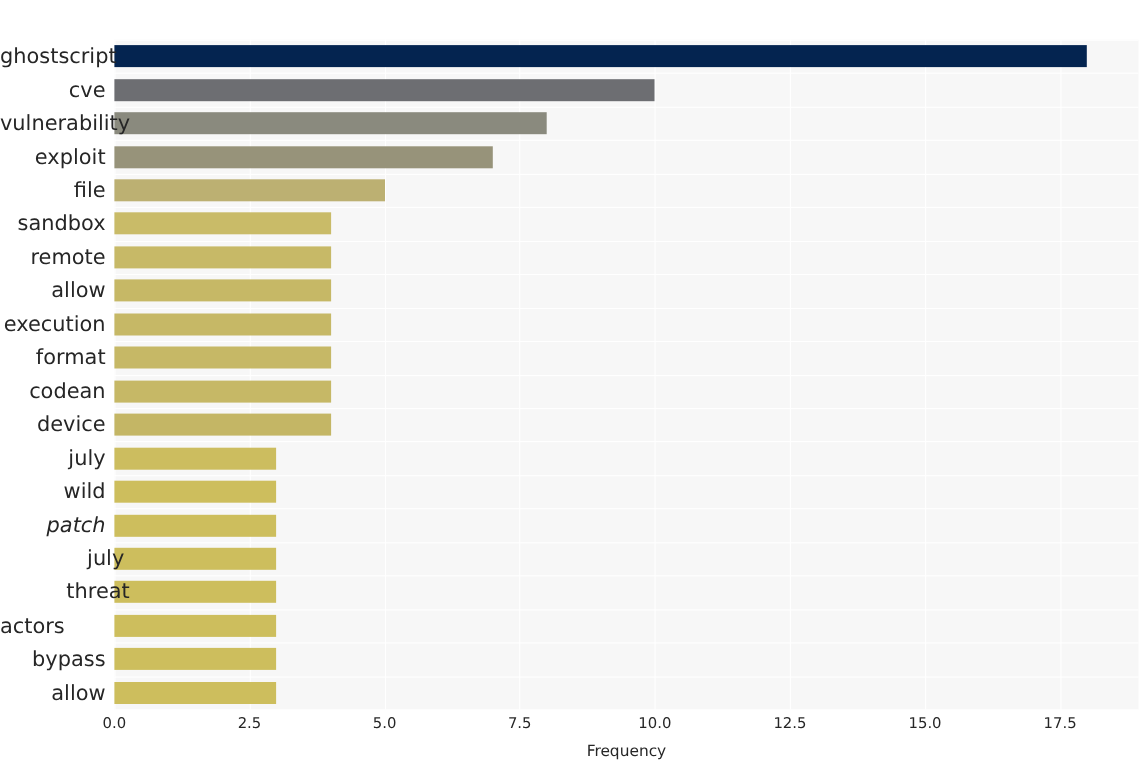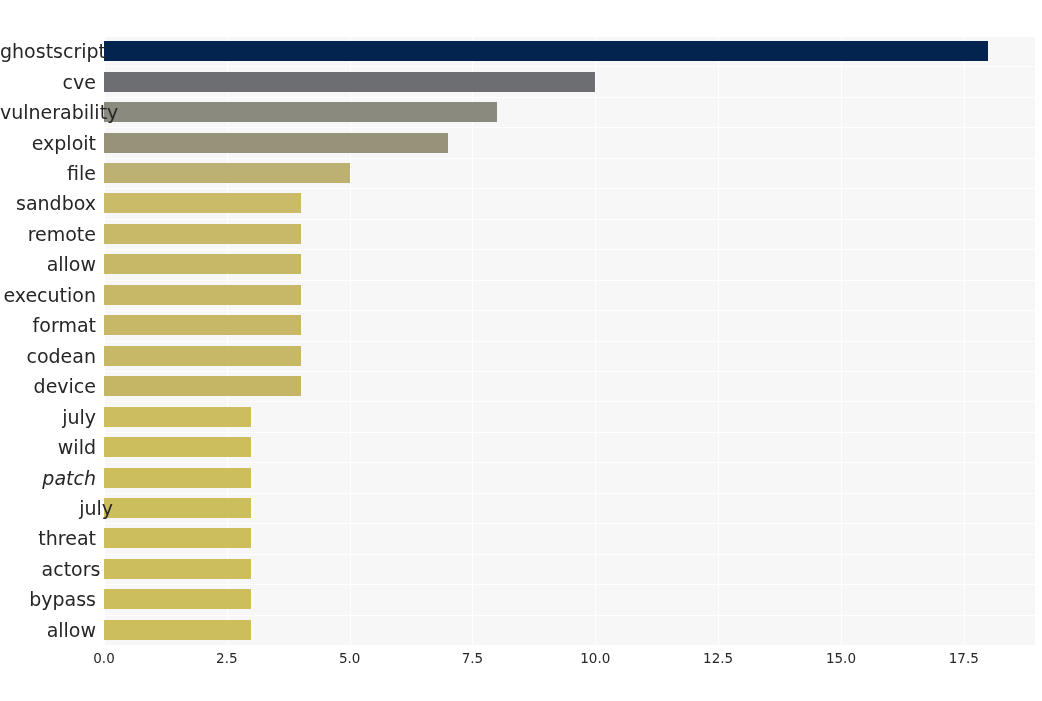--- a/index.html
+++ b/index.html
@@ -174,30 +174,31 @@
       <div class="ytick-label" style="top: 187.925px; width: 96px; text-align: right;">remote</div>
       <div class="ytick-label" style="top: 218.375px; width: 96px; text-align: right;">allow</div>
       <div class="ytick-label" style="top: 248.825px; width: 96px; text-align: right;">execution</div>
       <div class="ytick-label" style="top: 279.275px; width: 96px; text-align: right;">format</div>
       <div class="ytick-label" style="top: 309.725px; width: 96px; text-align: right;">codean</div>
       <div class="ytick-label" style="top: 340.175px; width: 96px; text-align: right;">device</div>
       <div class="ytick-label" style="top: 370.625px; width: 96px; text-align: right;">july</div>
       <div class="ytick-label" style="top: 401.075px; width: 96px; text-align: right;">wild</div>
       <div class="ytick-label" style="top: 431.525px; width: 96px; text-align: right; font-style: italic;">patch</div>
       <div class="ytick-label" style="top: 461.975px; width: 96px; text-align: right; margin-left: 17px;">july</div>
-      <div class="ytick-label" style="top: 492.425px; width: 96px; text-align: right;">threat</div>
-      <div class="ytick-label" style="top: 522.875px; width: 96px; text-align: center; padding-left: 23px;">actors</div>
+      <div class="ytick-label" style="top: 492.425px; width: 96px; text-align: right; padding-left: 22px;">threat</div>
+      <div class="ytick-label" style="top: 522.875px; width: 96px; text-align: left;">actors</div>
       <div class="ytick-label" style="top: 553.325px; width: 96px; text-align: right;">bypass</div>
       <div class="ytick-label" style="top: 583.775px; width: 96px; ">allow</div>
     </div>
   <div id="xlabels-layer">
       <div class="xtick-label" style="left: 104px;">0.0</div>
       <div class="xtick-label" style="left: 226.823px;">2.5</div>
       <div class="xtick-label" style="left: 349.646px;">5.0</div>
       <div class="xtick-label" style="left: 472.47px;">7.5</div>
       <div class="xtick-label" style="left: 595.293px;">10.0</div>
       <div class="xtick-label" style="left: 718.116px;">12.5</div>
       <div class="xtick-label" style="left: 840.939px;">15.0</div>
       <div class="xtick-label" style="left: 963.763px;">17.5</div>
     </div>
 
+  <div id="xaxis-title">Frequency</div>
 
 </div>
 
 </body></html>

